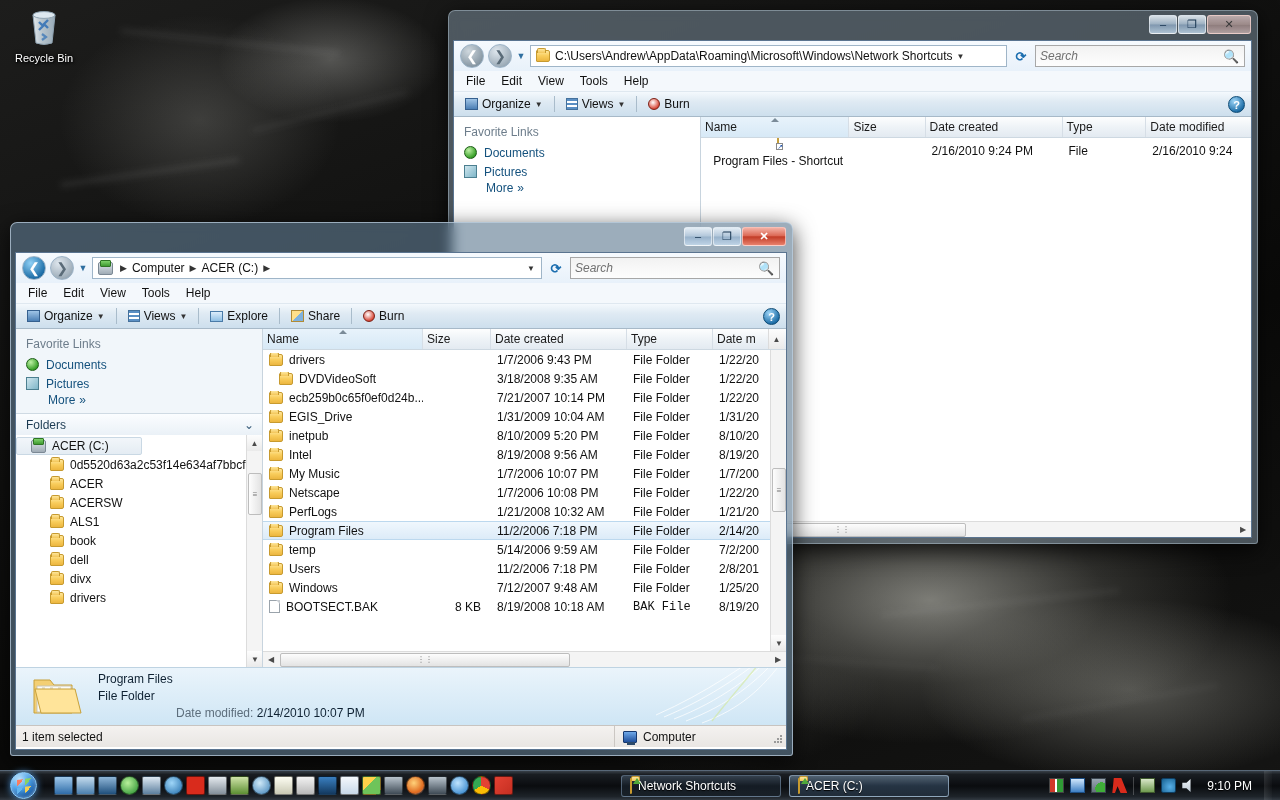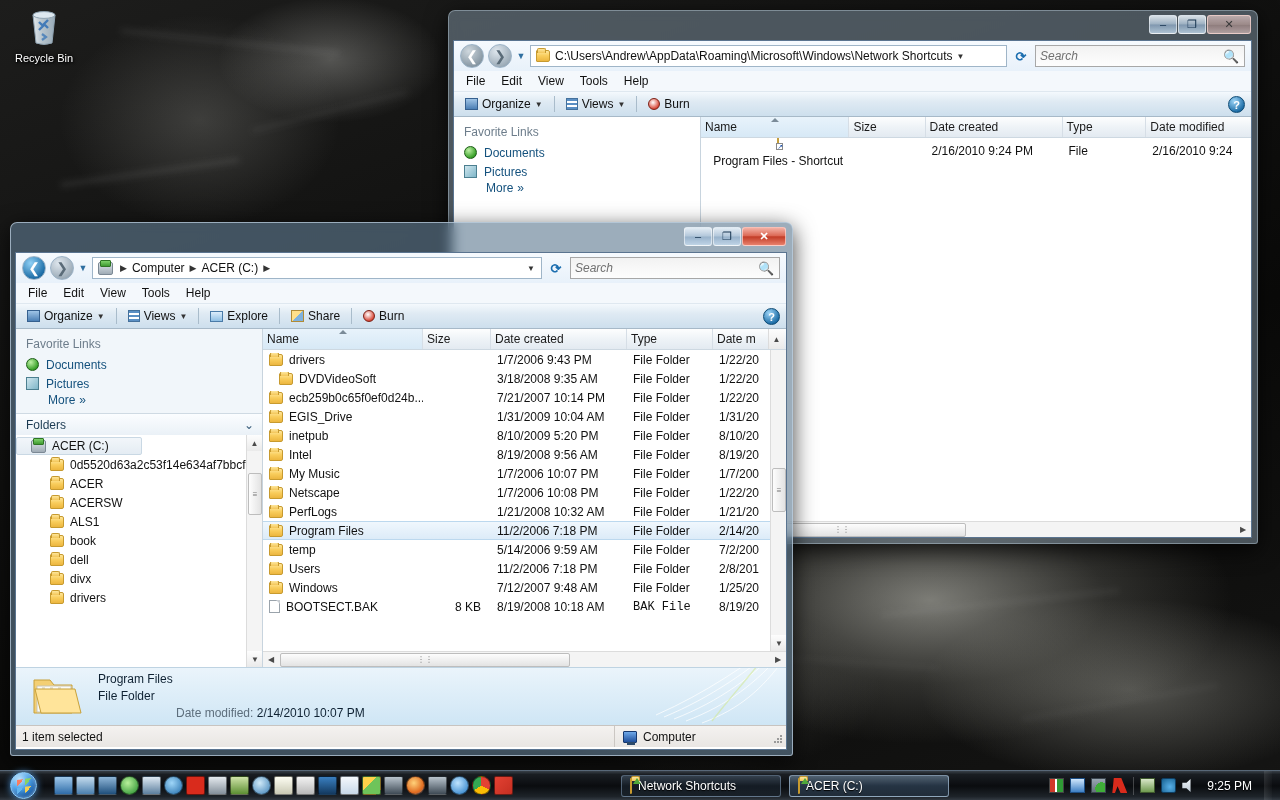--- a/index.html
+++ b/index.html
@@ -958,16 +958,16 @@
   </div>
   <div id="tray">
     <span class="trayicon" style="background:linear-gradient(90deg,#d13b2a 0 40%,#fff 40% 52%,#2f9b35 52% 100%);border:1px solid #444;"></span>
     <span class="trayicon" style="background:linear-gradient(180deg,#cfe6fb,#3d7fc4);border:1px solid #1d4f86;"></span>
     <span class="trayicon" style="background:radial-gradient(circle at 70% 70%,#3fae38 0 45%,transparent 45%),linear-gradient(180deg,#9aa7b2,#64717c);border:1px solid #3c464f;"></span>
     <span class="trayicon" style="background:linear-gradient(135deg,#e8huh 0,#d92b1c 100%);background:#d92b1c;clip-path:polygon(10% 0,60% 0,100% 100%,55% 100%,35% 55%,18% 100%,0 100%);"></span>
     <span class="traydiv"></span>
     <span class="trayicon" style="background:linear-gradient(180deg,#d8e6c8,#6f9a4f);border:1px solid #3f5a2d;"></span>
     <span class="trayicon" style="background:radial-gradient(circle at 60% 60%,#58b0e8,#17608f);border:1px solid #0f3f63;border-radius:2px;"></span>
     <span class="trayicon" style="background:linear-gradient(180deg,#f2f6fa,#b9c5d0);clip-path:polygon(0 32%,28% 32%,55% 6%,55% 94%,28% 68%,0 68%);"></span>
-    <span id="clock">9:25 PM</span>
+    <span id="clock">9:10 PM</span>
     <span id="showdesk"></span>
   </div>
 </div>
 
 </body></html>

